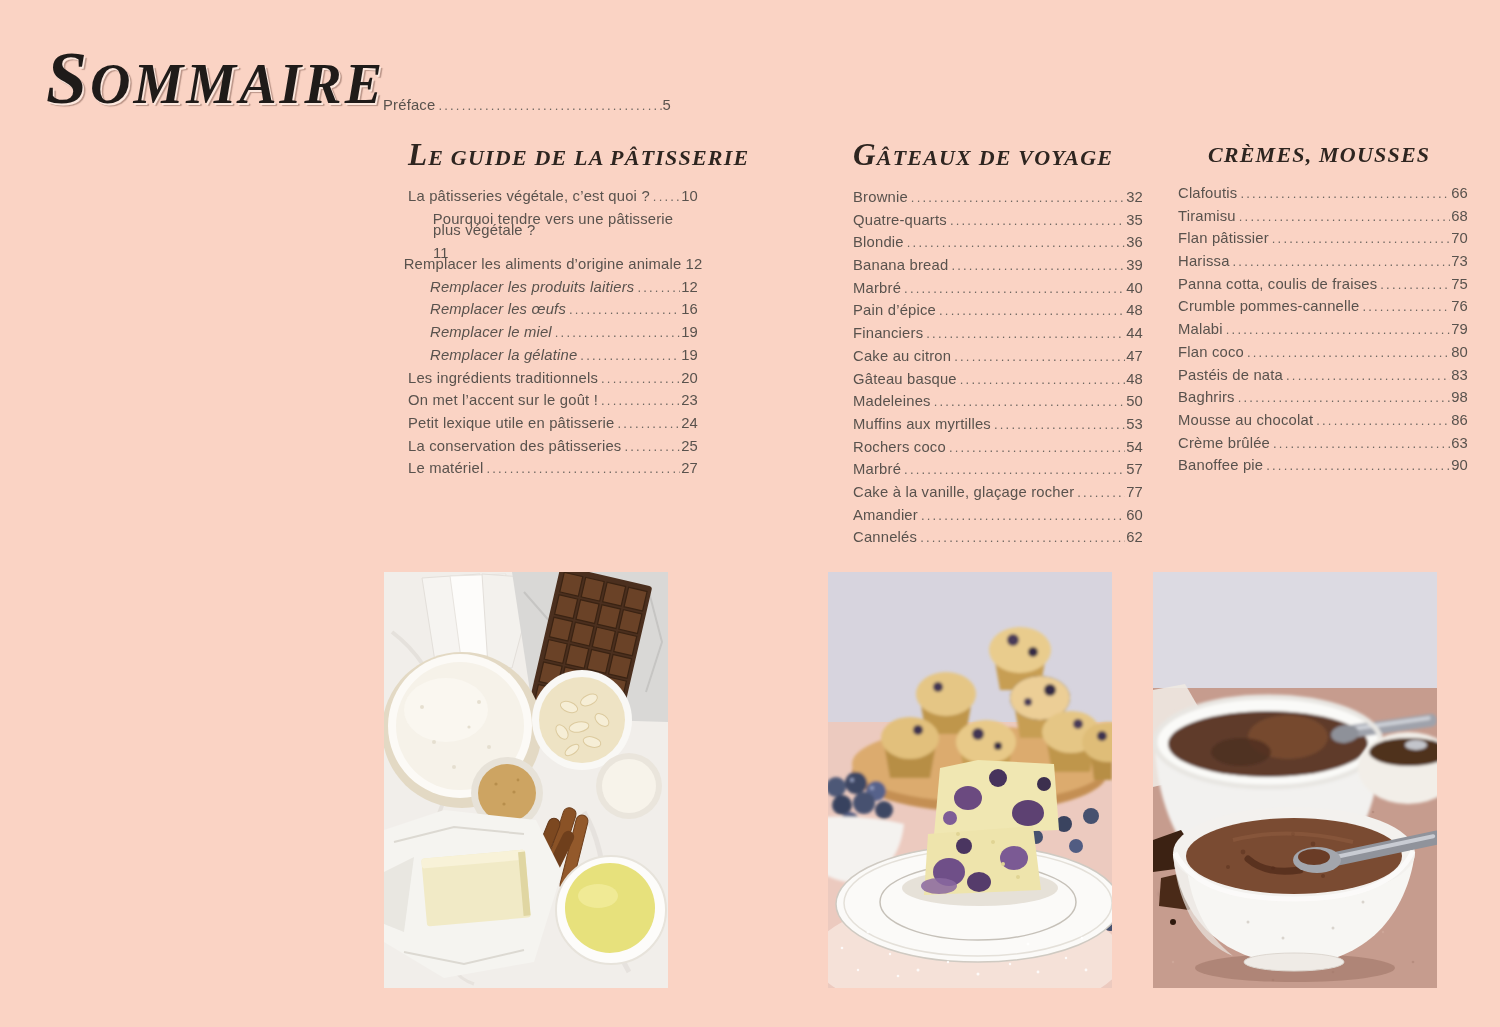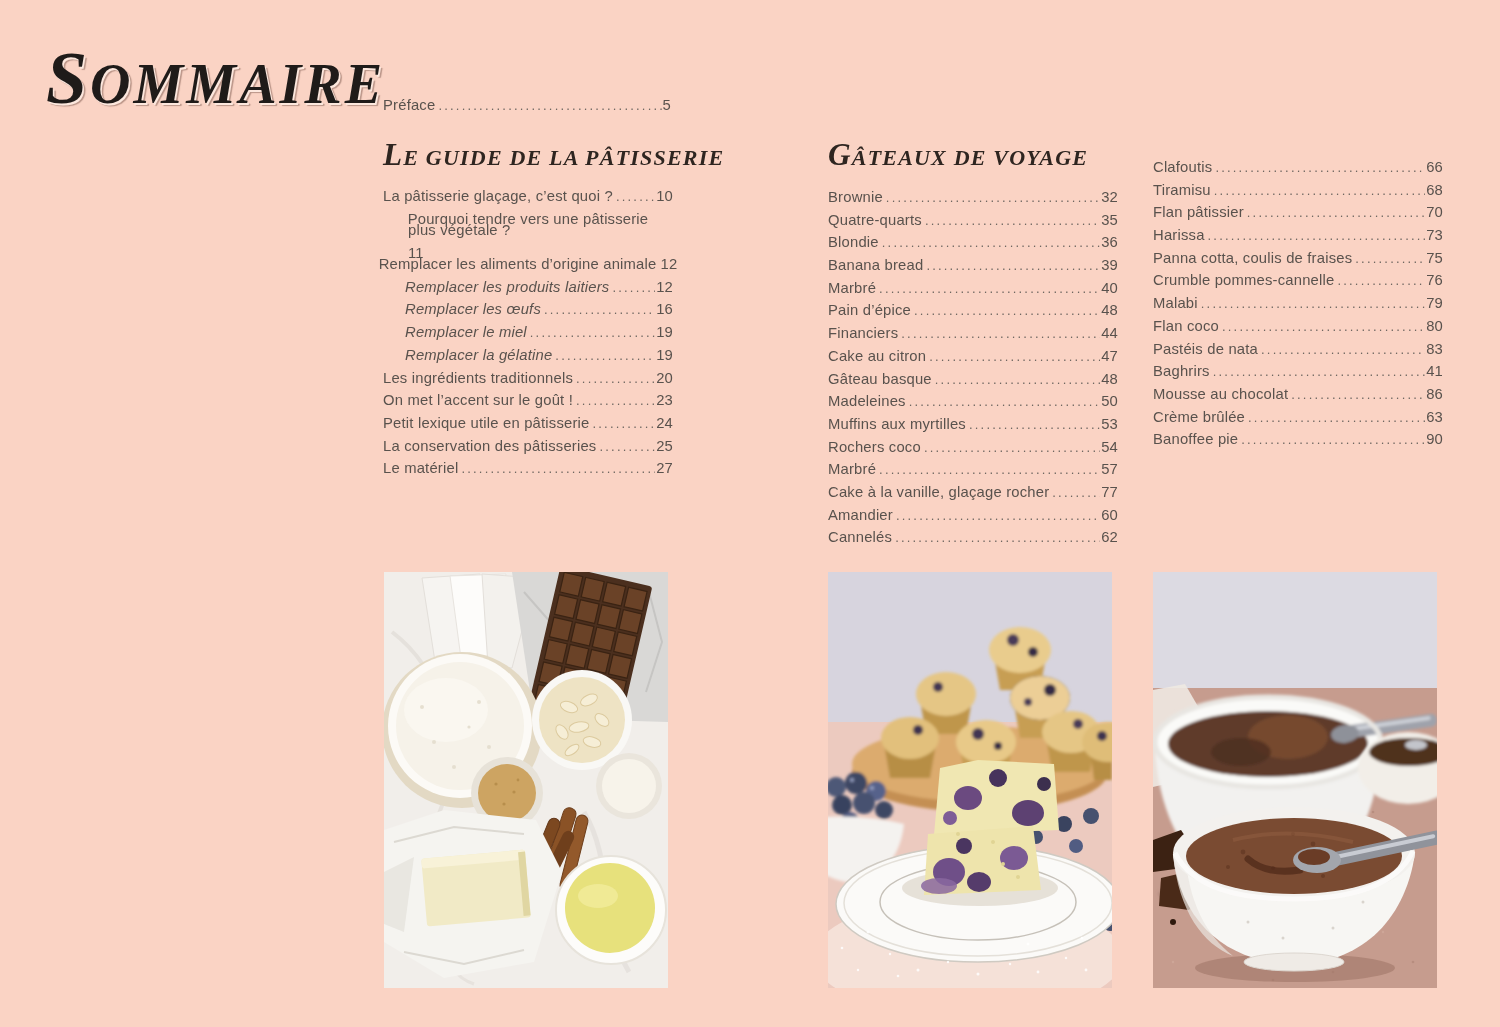--- a/index.html
+++ b/index.html
@@ -28,21 +28,21 @@
     text-shadow:1.5px 1.5px 0 #fde8de, 3px 3px 1px rgba(70,35,25,.35);
   }
   .big-title::first-letter{font-size:1.32em;}
 
   
   .preface{
     position:absolute;left:383px;top:94px;width:288px;
   }
 
   
-  .toc-section{position:absolute;top:142px;width:290px;}
+  .toc-section{position:absolute;top:142px;width:290px;margin-left:25px;}
   .toc-section.col1{left:383px;}
   .toc-section.col2{left:828px;}
   .toc-section.col3{left:1153px;}
 
   .sec-line1,.sec-line2{
     font-family:"Liberation Serif", serif;
     font-style:italic;font-weight:700;
     font-size:22px;line-height:26px;letter-spacing:1.2px;
     color:var(--heading);
     text-transform:uppercase;
@@ -88,21 +88,21 @@
   <div class="preface toc-row">
     <span class="lbl">Préface</span>
     <span class="dots">..........................................................................................</span>
     <span class="pg">5</span>
   </div>
 
   <section class="toc-section col1">
     <div class="sec-line1">Le guide de la pâtisserie</div>
     <div class="toc-list">
         <div class="toc-row">
-          <span class="lbl">La pâtisserie glaçage, c’est quoi ?</span>
+          <span class="lbl">La pâtisseries végétale, c’est quoi ?</span>
           <span class="dots">..........................................................................................</span>
           <span class="pg">10</span>
         </div>
         <div class="toc-row">
           <span class="lbl">Pourquoi tendre vers une pâtisserie</span>
         </div>
         <div class="toc-row indent">
           <span class="lbl">plus végétale ?</span>
           <span class="dots">..........................................................................................</span>
           <span class="pg">11</span>
@@ -241,20 +241,21 @@
         </div>
         <div class="toc-row">
           <span class="lbl">Cannelés</span>
           <span class="dots">..........................................................................................</span>
           <span class="pg">62</span>
         </div>
       </div>
   </section>
 
   <section class="toc-section col3">
+    <div class="sec-line2">crèmes, mousses</div>
     <div class="toc-list">
         <div class="toc-row">
           <span class="lbl">Clafoutis</span>
           <span class="dots">..........................................................................................</span>
           <span class="pg">66</span>
         </div>
         <div class="toc-row">
           <span class="lbl">Tiramisu</span>
           <span class="dots">..........................................................................................</span>
           <span class="pg">68</span>
@@ -290,21 +291,21 @@
           <span class="pg">80</span>
         </div>
         <div class="toc-row">
           <span class="lbl">Pastéis de nata</span>
           <span class="dots">..........................................................................................</span>
           <span class="pg">83</span>
         </div>
         <div class="toc-row">
           <span class="lbl">Baghrirs</span>
           <span class="dots">..........................................................................................</span>
-          <span class="pg">41</span>
+          <span class="pg">98</span>
         </div>
         <div class="toc-row">
           <span class="lbl">Mousse au chocolat</span>
           <span class="dots">..........................................................................................</span>
           <span class="pg">86</span>
         </div>
         <div class="toc-row">
           <span class="lbl">Crème brûlée</span>
           <span class="dots">..........................................................................................</span>
           <span class="pg">63</span>

